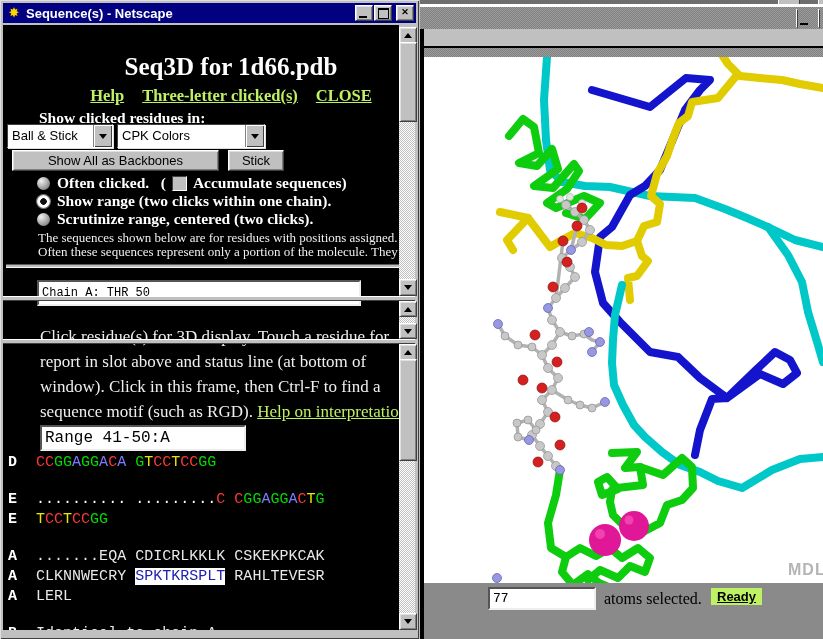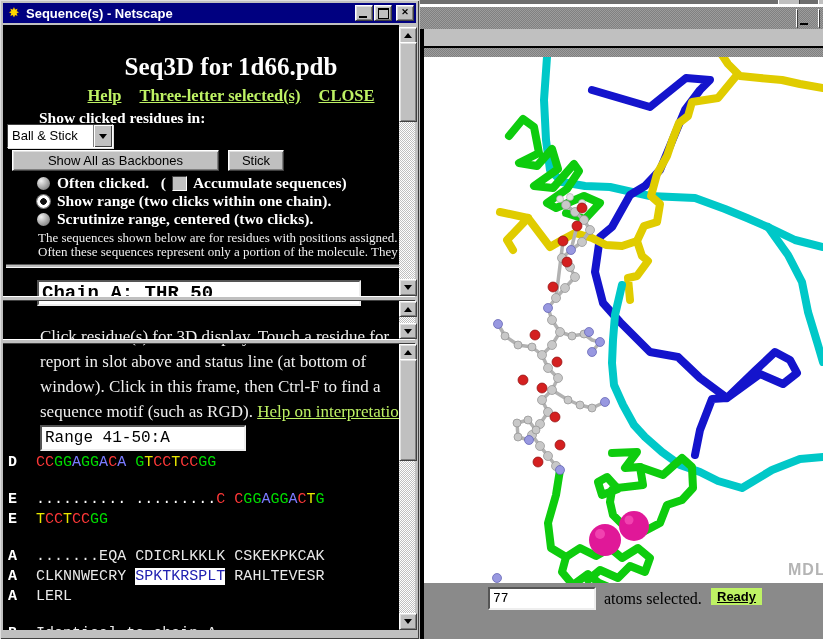--- a/index.html
+++ b/index.html
@@ -59,21 +59,21 @@
          box-shadow:0 0 0 1px #777;}
   .checkbox{width:13px;height:13px;background:#c0c0c0;border:1px solid;border-color:#404040 #ffffff #ffffff #404040;
          margin:0 6px;display:inline-block;vertical-align:-2px;}
 
   .note-line{left:5px;font-size:13px;color:#f0f0f0;}
   .hr95{left:3px;top:239px;width:394px;height:4px;background:#bdbdbd;
         box-shadow:inset 0 1px 0 #5a5a5a, inset 0 -1px 0 #f5f5f5;}
 
   .field{background:#fff;border:2px solid;border-color:#555 #eeeeee #eeeeee #555;
          font-family:"Liberation Mono","DejaVu Sans Mono",monospace;color:#000;padding:1px 3px;}
-  #slot-input{left:34px;top:255px;width:314px;height:20px;font-size:19px;font-weight:bold;}
+  #slot-input{left:34px;top:255px;width:314px;height:20px;font-size:12px;}
 
   .frame-bar{left:3px;width:412px;height:5px;background:#c0c0c0;
              box-shadow:inset 0 1px 0 #ffffff, inset 0 -1px 0 #404040;}
 
   #instructions{left:7px;top:299px;width:389px;font-size:17px;line-height:25px;color:#efefef;}
   #range-input{width:196px;height:20px;font-size:16px;vertical-align:middle;display:inline-block;}
 
   #seq-rows{left:5px;top:428px;width:390px;font-family:"Liberation Mono","DejaVu Sans Mono",monospace;font-size:15px;}
   .seqrow{height:20px;line-height:20px;white-space:pre;}
   .seqrow.gap{margin-bottom:17px;}
@@ -126,27 +126,33 @@
       <span class="tb-btn raised" style="margin-right:2px;">
           <span class="x">✕</span>
         </span>
     </div>
 
     <div class="abs" id="content">
 
       <div class="abs serifW" id="seq-title">Seq3D for 1d66.pdb</div>
 
       <div class="abs serifW" id="links-row">
-        <a>Help</a><a>Three-letter selected(s)</a><a>CLOSE</a>
+        <a>Help</a><a>Three-letter clicked(s)</a><a>CLOSE</a>
       </div>
 
       <div class="abs serifW" id="show-label">Show clicked residues in:</div>
 
       <div class="abs combo" style="left:4px;top:99px;width:104px;">
         <span class="ct">Ball &amp; Stick</span>
+        <span class="cb">
+            <span class="tri-dn"></span>
+          </span>
+      </div>
+      <div class="abs combo" style="left:114px;top:99px;width:146px;">
+        <span class="ct">CPK Colors</span>
         <span class="cb">
             <span class="tri-dn"></span>
           </span>
       </div>
 
       <button class="abs btn95" style="left:9px;top:125px;width:207px;">Show All as Backbones</button>
       <button class="abs btn95" style="left:225px;top:125px;width:56px;">Stick</button>
 
       <div class="abs radio-row serifW" style="left:4px;top:149px;">
         <span class="radio"></span><span>Often clicked.</span><span>&nbsp;&nbsp;&nbsp;</span><span>(</span><span class="checkbox"></span><span>Accumulate sequences)</span>

